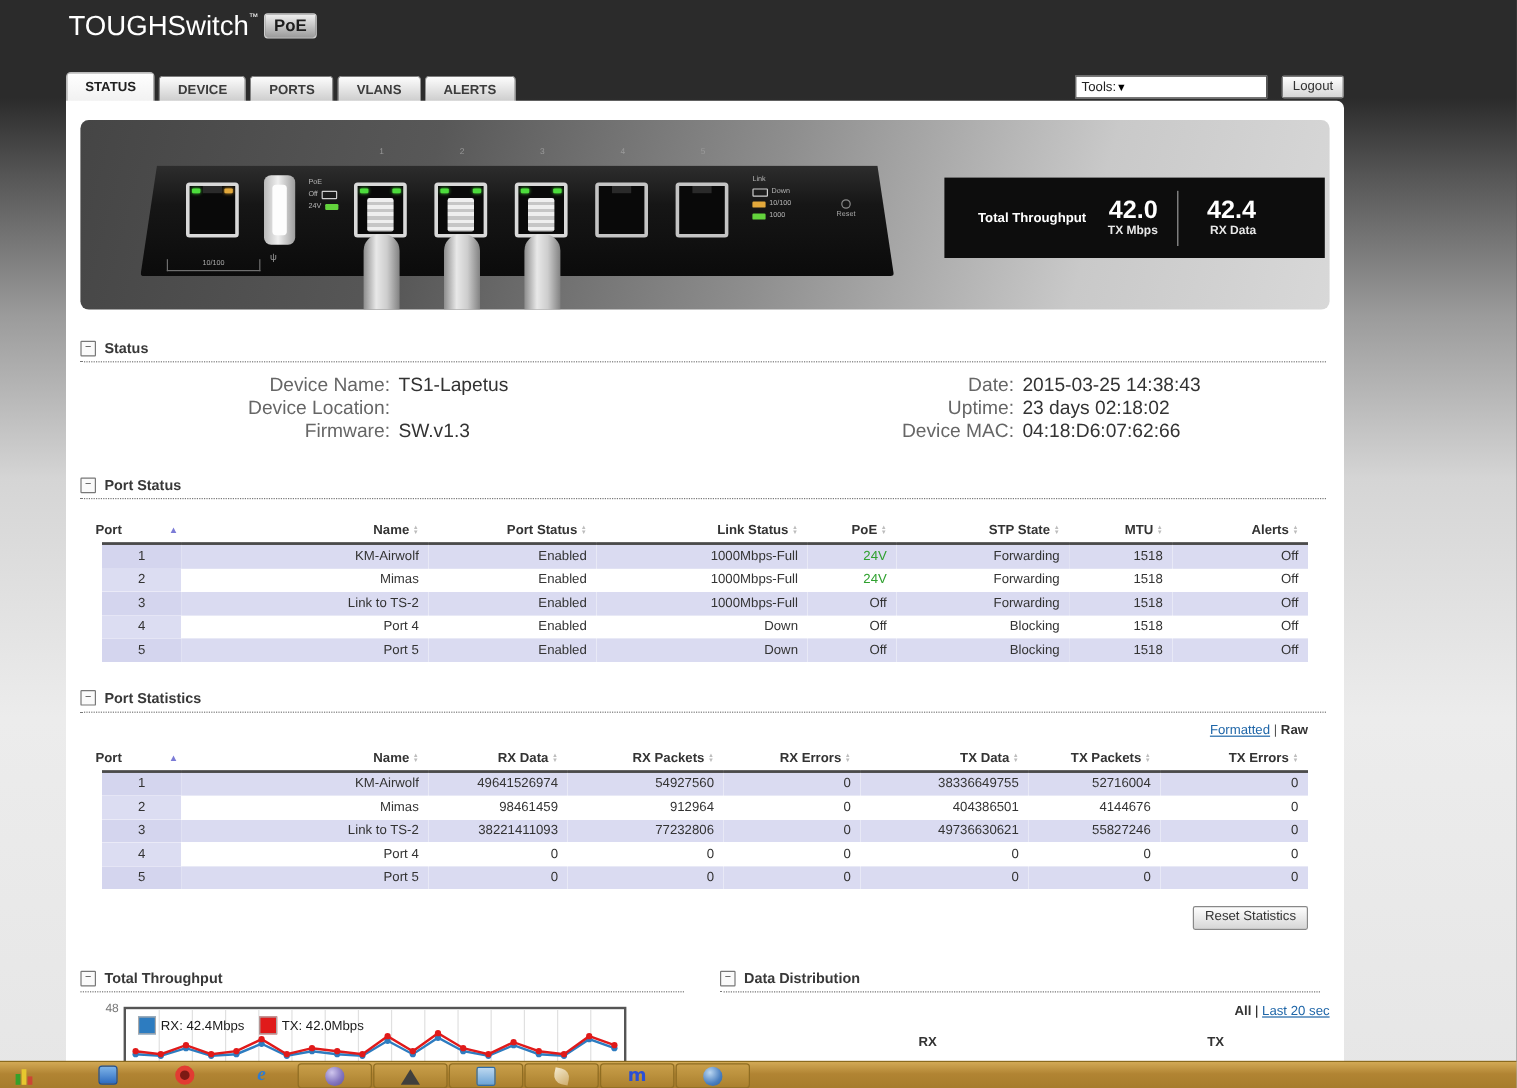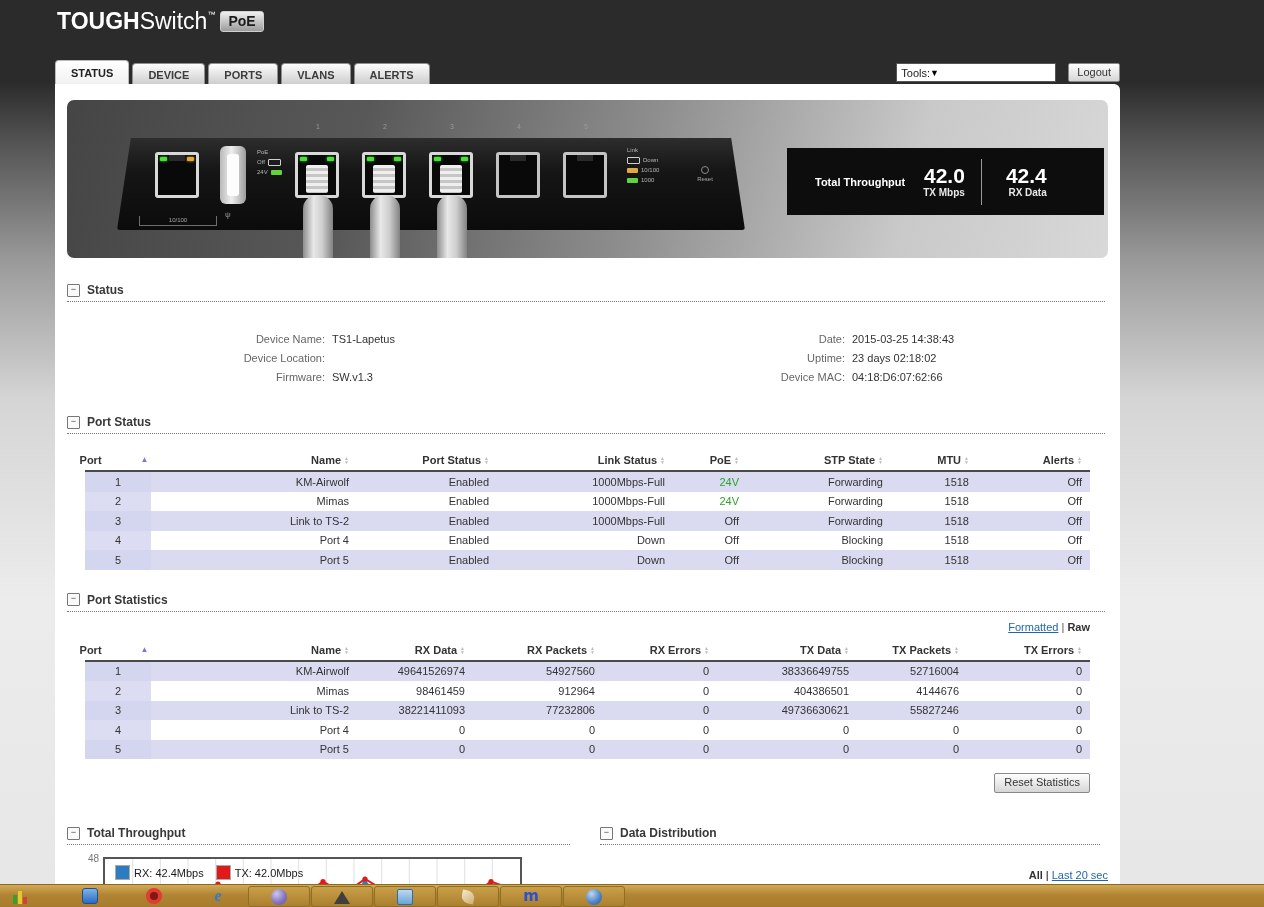--- a/index.html
+++ b/index.html
@@ -1,21 +1,21 @@
 <!DOCTYPE html>
 <html><head>
 <meta charset="utf-8">
 <style>
   html,body{margin:0;padding:0;background:#444;}
   .screen{position:relative;width:1264px;height:907px;overflow:hidden;
     font-family:"Liberation Sans",sans-serif;
     background:linear-gradient(180deg,#2b2b2b 0%,#2b2b2b 9%,#555 16%,#9b9b9b 29%,#d5d5d5 44%,#ececec 66%,#e6e6e6 100%);}
   
   .logo{position:absolute;left:57px;top:8px;color:#fff;font-size:23px;letter-spacing:0;}
-  .logo .b{font-weight:bold;}
+  .logo .b{font-weight:normal;}
   .logo .tm{font-size:8px;vertical-align:top;position:relative;top:2px;}
   .poe-badge{display:inline-block;margin-left:5px;padding:1px 7px 2px;border-radius:3px;
     background:linear-gradient(#efefef,#9c9c9c);border:1px solid #cfcfcf;color:#1d1d1d;
     font-size:14px;font-weight:bold;vertical-align:3px;}
   
   .tabrow{position:absolute;left:55px;top:60px;display:flex;align-items:flex-end;}
   .tab{height:22px;line-height:22px;padding:0 15px;margin-right:3px;font-size:11px;font-weight:bold;
     color:#3c3c3c;background:linear-gradient(#fdfdfd,#c9c9c9);border:1px solid #8f8f8f;border-bottom:none;
     border-radius:4px 4px 0 0;cursor:default;}
   .tab.active{height:25px;line-height:25px;background:linear-gradient(#ffffff,#f0f0f0);color:#222;border-color:#bbb;}
@@ -69,21 +69,21 @@
   .tp-val .num{font-size:21px;font-weight:bold;line-height:22px;}
   .tp-val .unit{font-size:10px;font-weight:bold;color:#e8e8e8;}
   .tp-div{width:1px;height:46px;background:#9a9a9a;margin:0 6px 0 16px;}
   
   .sec-head{display:flex;align-items:center;gap:7px;margin:0 15px 0 12px;
     border-bottom:1px dotted #777;padding-bottom:4px;}
   .collapse{width:11px;height:11px;border:1px solid #777;background:#fafafa;color:#444;
     font-size:9px;line-height:9px;text-align:center;border-radius:1px;}
   .sec-title{font-size:12px;font-weight:bold;color:#383838;}
   .status-sec{margin-top:25px;}
-  .fields{position:relative;margin-top:28px;height:58px;font-size:11px;padding-left:48px;}
+  .fields{position:relative;margin-top:10px;height:58px;font-size:16px;padding-left:48px;}
   .fgroup{position:absolute;top:0;}
   .fgroup.left{left:30px;}
   .fgroup.right{left:610px;}
   .frow{display:flex;line-height:19px;}
   .flabel{width:240px;text-align:right;color:#666;padding-right:7px;}
   .fgroup.right .flabel{width:180px;}
   .fval{color:#333;}
   
   .pstatus-sec{margin-top:27px;}
   .pstats-sec{margin-top:23px;}
@@ -111,21 +111,21 @@
   .bleft{position:absolute;left:0;top:0;width:520px;}
   .bleft .sec-head{margin-right:5px;}
   .bright{position:absolute;left:533px;top:0;width:520px;}
   .bright .sec-head{margin-left:12px;margin-right:8px;}
   .chart-wrap{display:flex;margin-top:12px;}
   .ytick{width:44px;text-align:right;padding-right:4px;font-size:10px;color:#777;margin-top:-4px;}
   .chart-box{position:relative;width:415px;height:120px;background:#fff;border:2px solid #555;}
   .legend{position:absolute;left:10px;top:6px;display:flex;gap:12px;align-items:center;z-index:2;}
   .legend .item{display:flex;align-items:center;gap:4px;font-size:11px;color:#1a1a1a;}
   .swatch{width:13px;height:13px;border:1px solid #aaa;display:inline-block;}
-  .filters{text-align:right;margin-top:24px;font-size:11px;}
+  .filters{text-align:right;margin-top:10px;font-size:11px;}
   .ddlabels{position:relative;height:16px;margin-top:14px;font-size:11px;font-weight:bold;color:#333;}
   .ddlabels .rx{position:absolute;left:150px;width:70px;text-align:center;}
   .ddlabels .tx{position:absolute;left:390px;width:70px;text-align:center;}
   
   .taskbar{position:absolute;left:0;bottom:0;width:1264px;height:22px;z-index:10;
     background:linear-gradient(#d2a955,#b18433 45%,#a67c2c);border-top:1px solid #8a6a1e;}
   .tbc{position:absolute;top:1px;width:60px;height:19px;border:1px solid #8f6d22;border-radius:3px;
     background:linear-gradient(#c99f4a,#aa802e);display:flex;align-items:center;justify-content:center;}
   .tbi{display:block;width:16px;height:16px;}
   .free{position:absolute;top:3px;}

